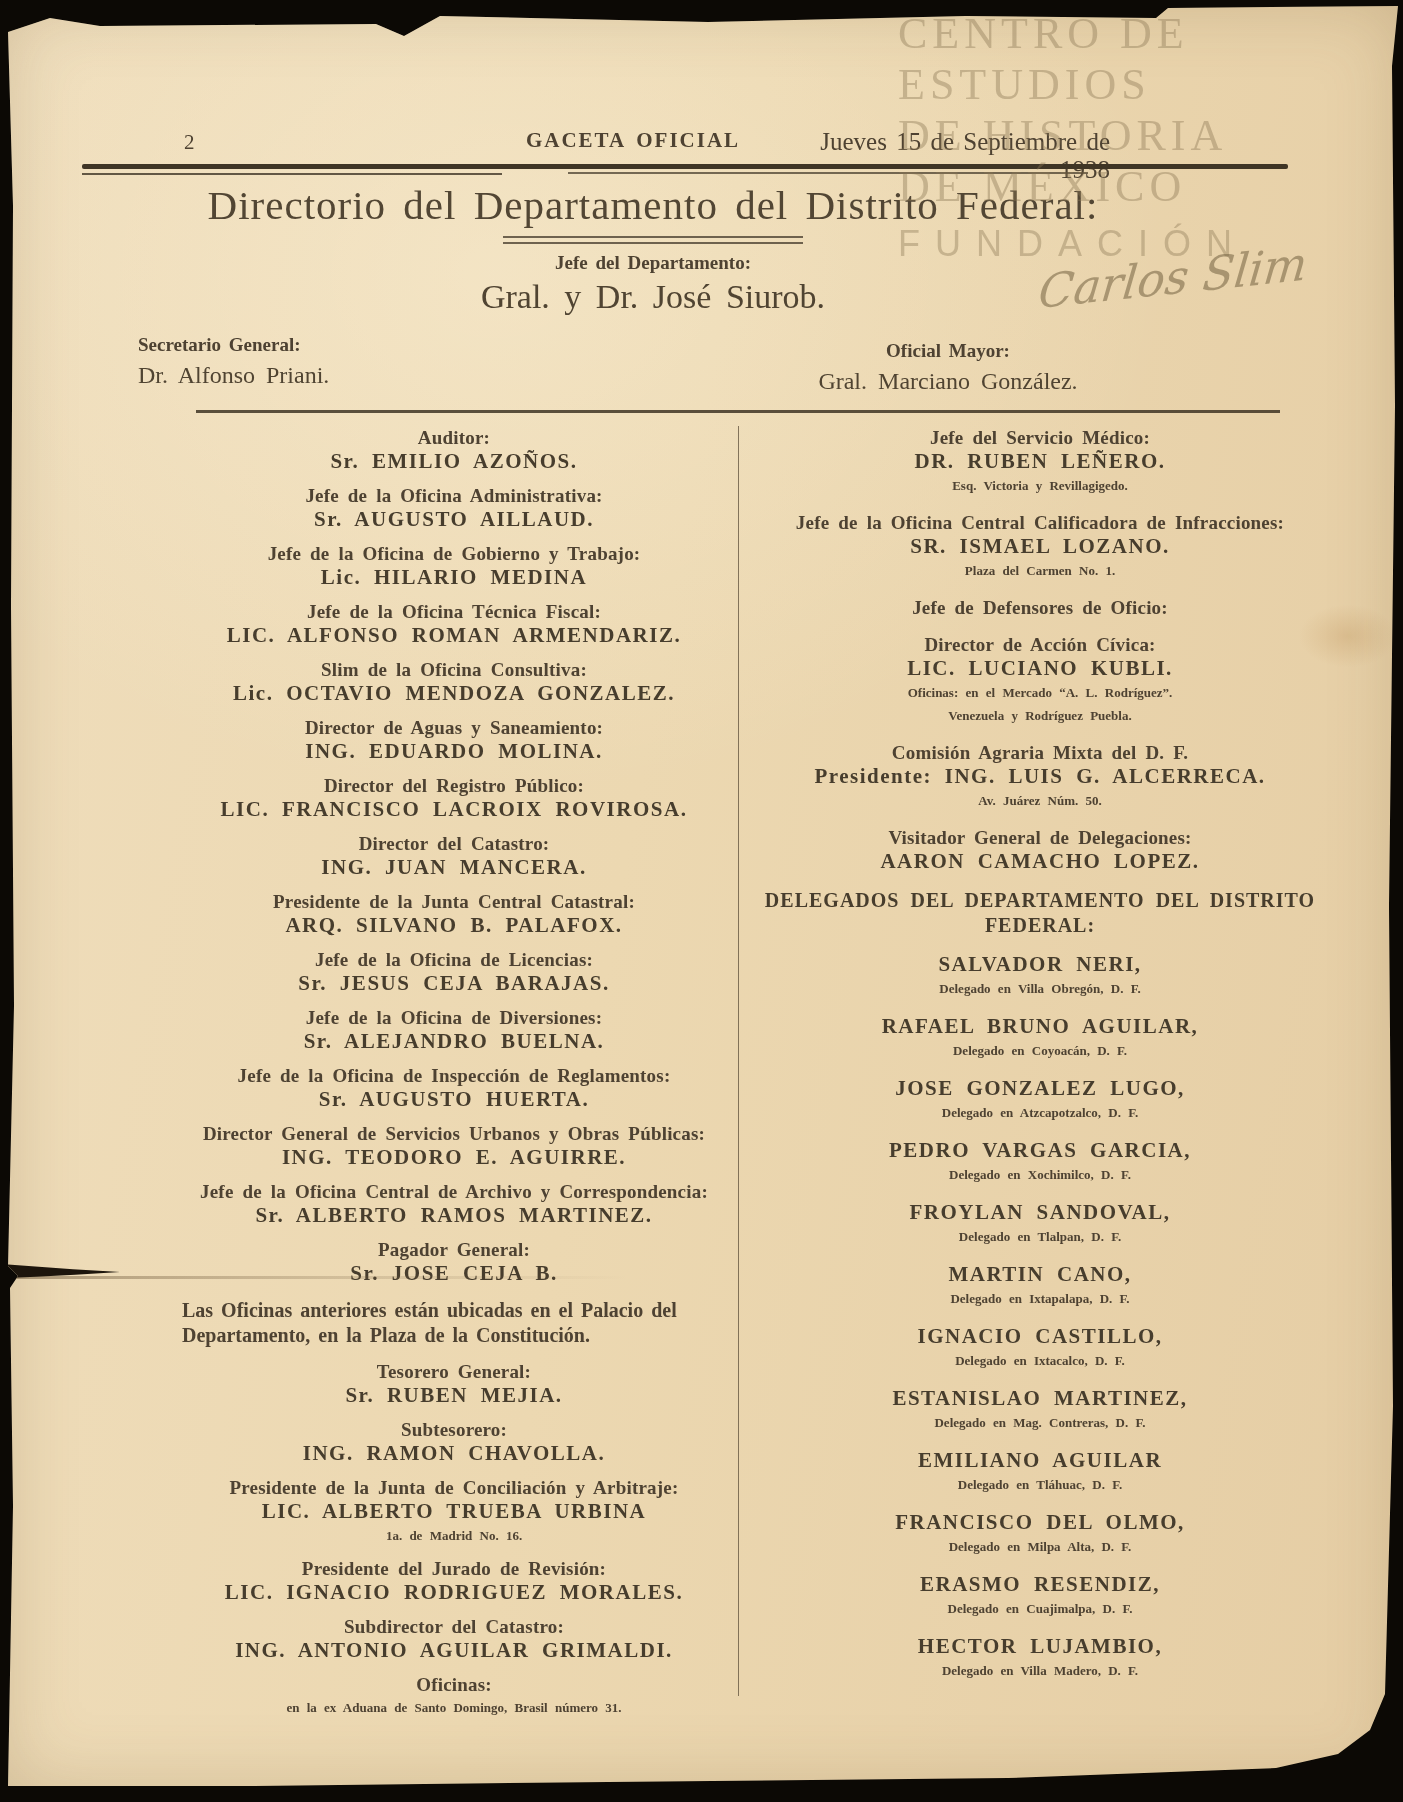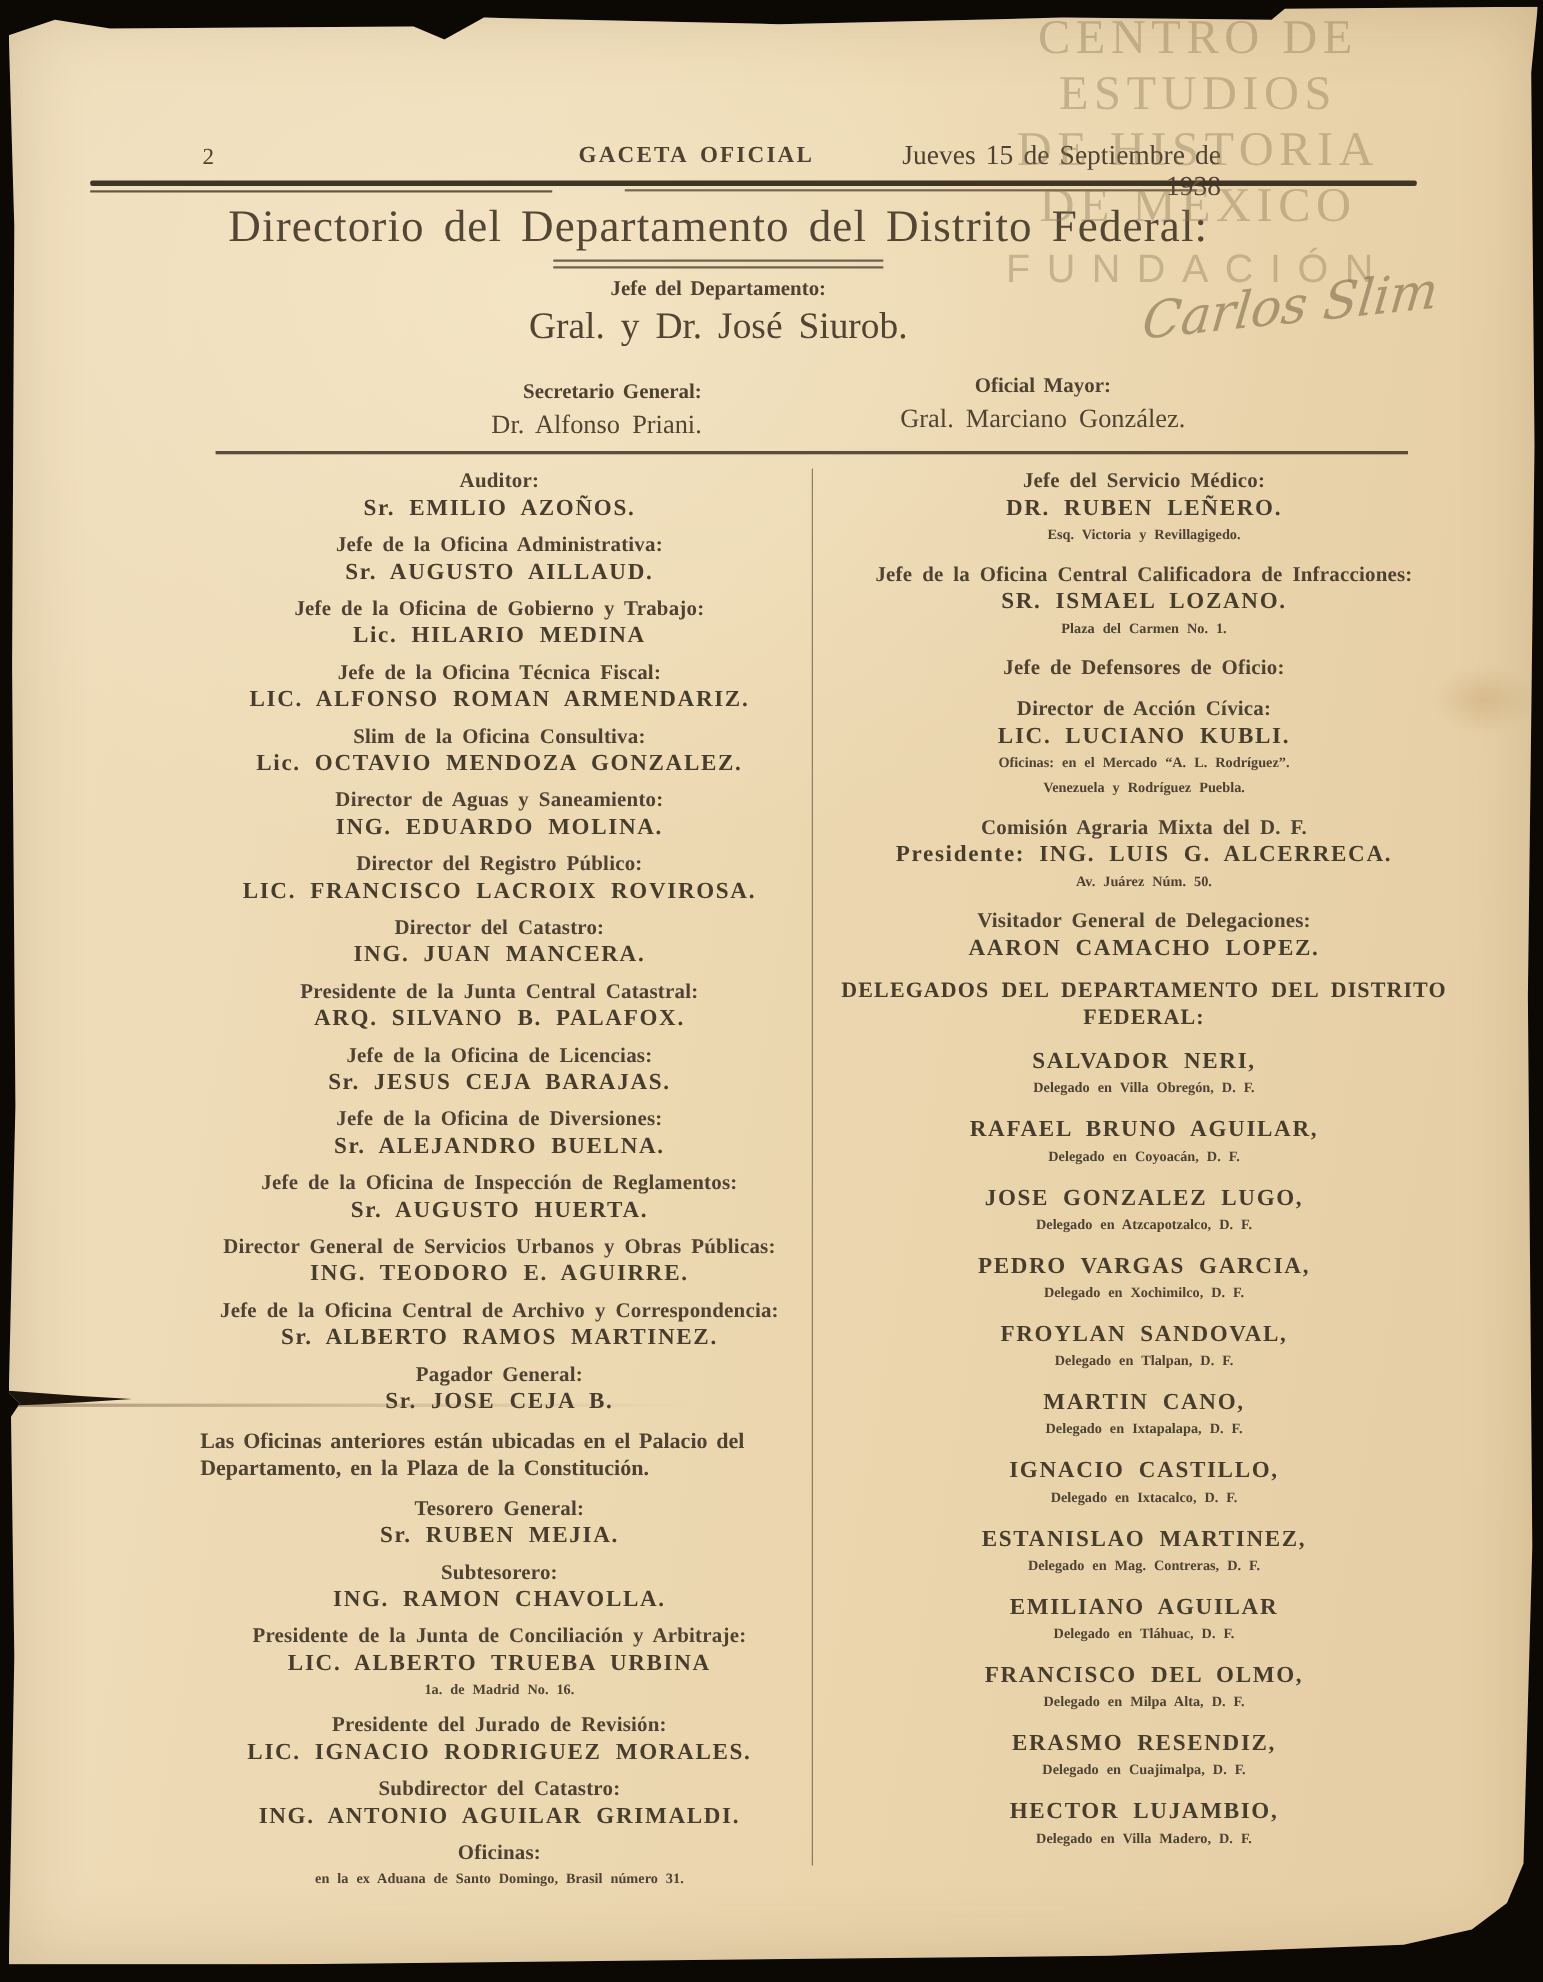--- a/index.html
+++ b/index.html
@@ -21,21 +21,21 @@
       1384px 60px, 1387px 400px, 1381px 900px, 1385px 1400px, 1377px 1688px,
       1362px 1724px, 1330px 1748px, 1268px 1762px,
       1000px 1772px, 600px 1776px, 238px 1780px, 0px 1780px,
       5px 1500px, 2px 1282px, 10px 1270px, 0px 1260px,
       6px 1000px, 3px 600px, 5px 200px
     );
   }
   .ink{color:#4e4232;}
   
   .watermark{
-    position:absolute;left:871px;top:2px;width:420px;text-align:center;
+    position:absolute;left:890px;top:2px;width:420px;text-align:left;
     z-index:9;pointer-events:none;
   }
   .wm-line{
     font-family:"Liberation Serif",serif;font-size:44px;line-height:51px;
     letter-spacing:5px;color:rgba(138,118,82,.40);white-space:nowrap;
   }
   .wm-fundacion{
     font-family:"Liberation Sans",sans-serif;font-size:36px;line-height:44px;
     letter-spacing:15px;color:rgba(146,126,90,.42);margin-top:10px;white-space:nowrap;
   }
@@ -54,21 +54,21 @@
   .rule-top{position:absolute;left:74px;top:158px;width:1206px;height:5px;
     background:#3f3525;border-radius:2px;}
   .rule-top-thin1{position:absolute;left:74px;top:167px;width:420px;height:2px;background:rgba(63,53,37,.8);}
   .rule-top-thin2{position:absolute;left:560px;top:166px;width:520px;height:2px;background:rgba(63,53,37,.7);}
   .head-block{position:absolute;left:80px;top:176px;width:1130px;text-align:center;}
   .dir-title{font-size:41px;line-height:46px;letter-spacing:1px;word-spacing:6px;color:#524634;}
   .title-rule{width:300px;margin:8px auto 0 auto;border-top:2px solid rgba(78,66,50,.8);
     border-bottom:2px solid rgba(78,66,50,.8);height:4px;}
   .chief-label{margin-top:8px;font-size:19px;font-weight:bold;word-spacing:3px;}
   .chief-name{margin-top:4px;font-size:34px;word-spacing:6px;color:#504432;}
-  .sec-block{position:absolute;left:130px;top:340px;width:500px;text-align:right;}
+  .sec-block{position:absolute;left:130px;top:328px;width:500px;text-align:left;}
   .mayor-block{position:absolute;left:690px;top:334px;width:500px;text-align:center;}
   .small-label{font-size:19px;font-weight:bold;word-spacing:3px;}
   .big-name{margin-top:6px;font-size:24px;word-spacing:5px;color:#504432;}
   .rule-names{position:absolute;left:188px;top:404px;width:1084px;height:3px;
     background:rgba(63,53,37,.85);}
   
   .lcol{position:absolute;left:170px;top:420px;width:552px;text-align:center;}
   .rcol{position:absolute;left:730px;top:420px;width:592px;min-height:1232px;
     text-align:center;border-left:1px solid rgba(84,70,50,.7);padding-left:11px;box-sizing:border-box;}
   .entry{margin-bottom:10px;}

